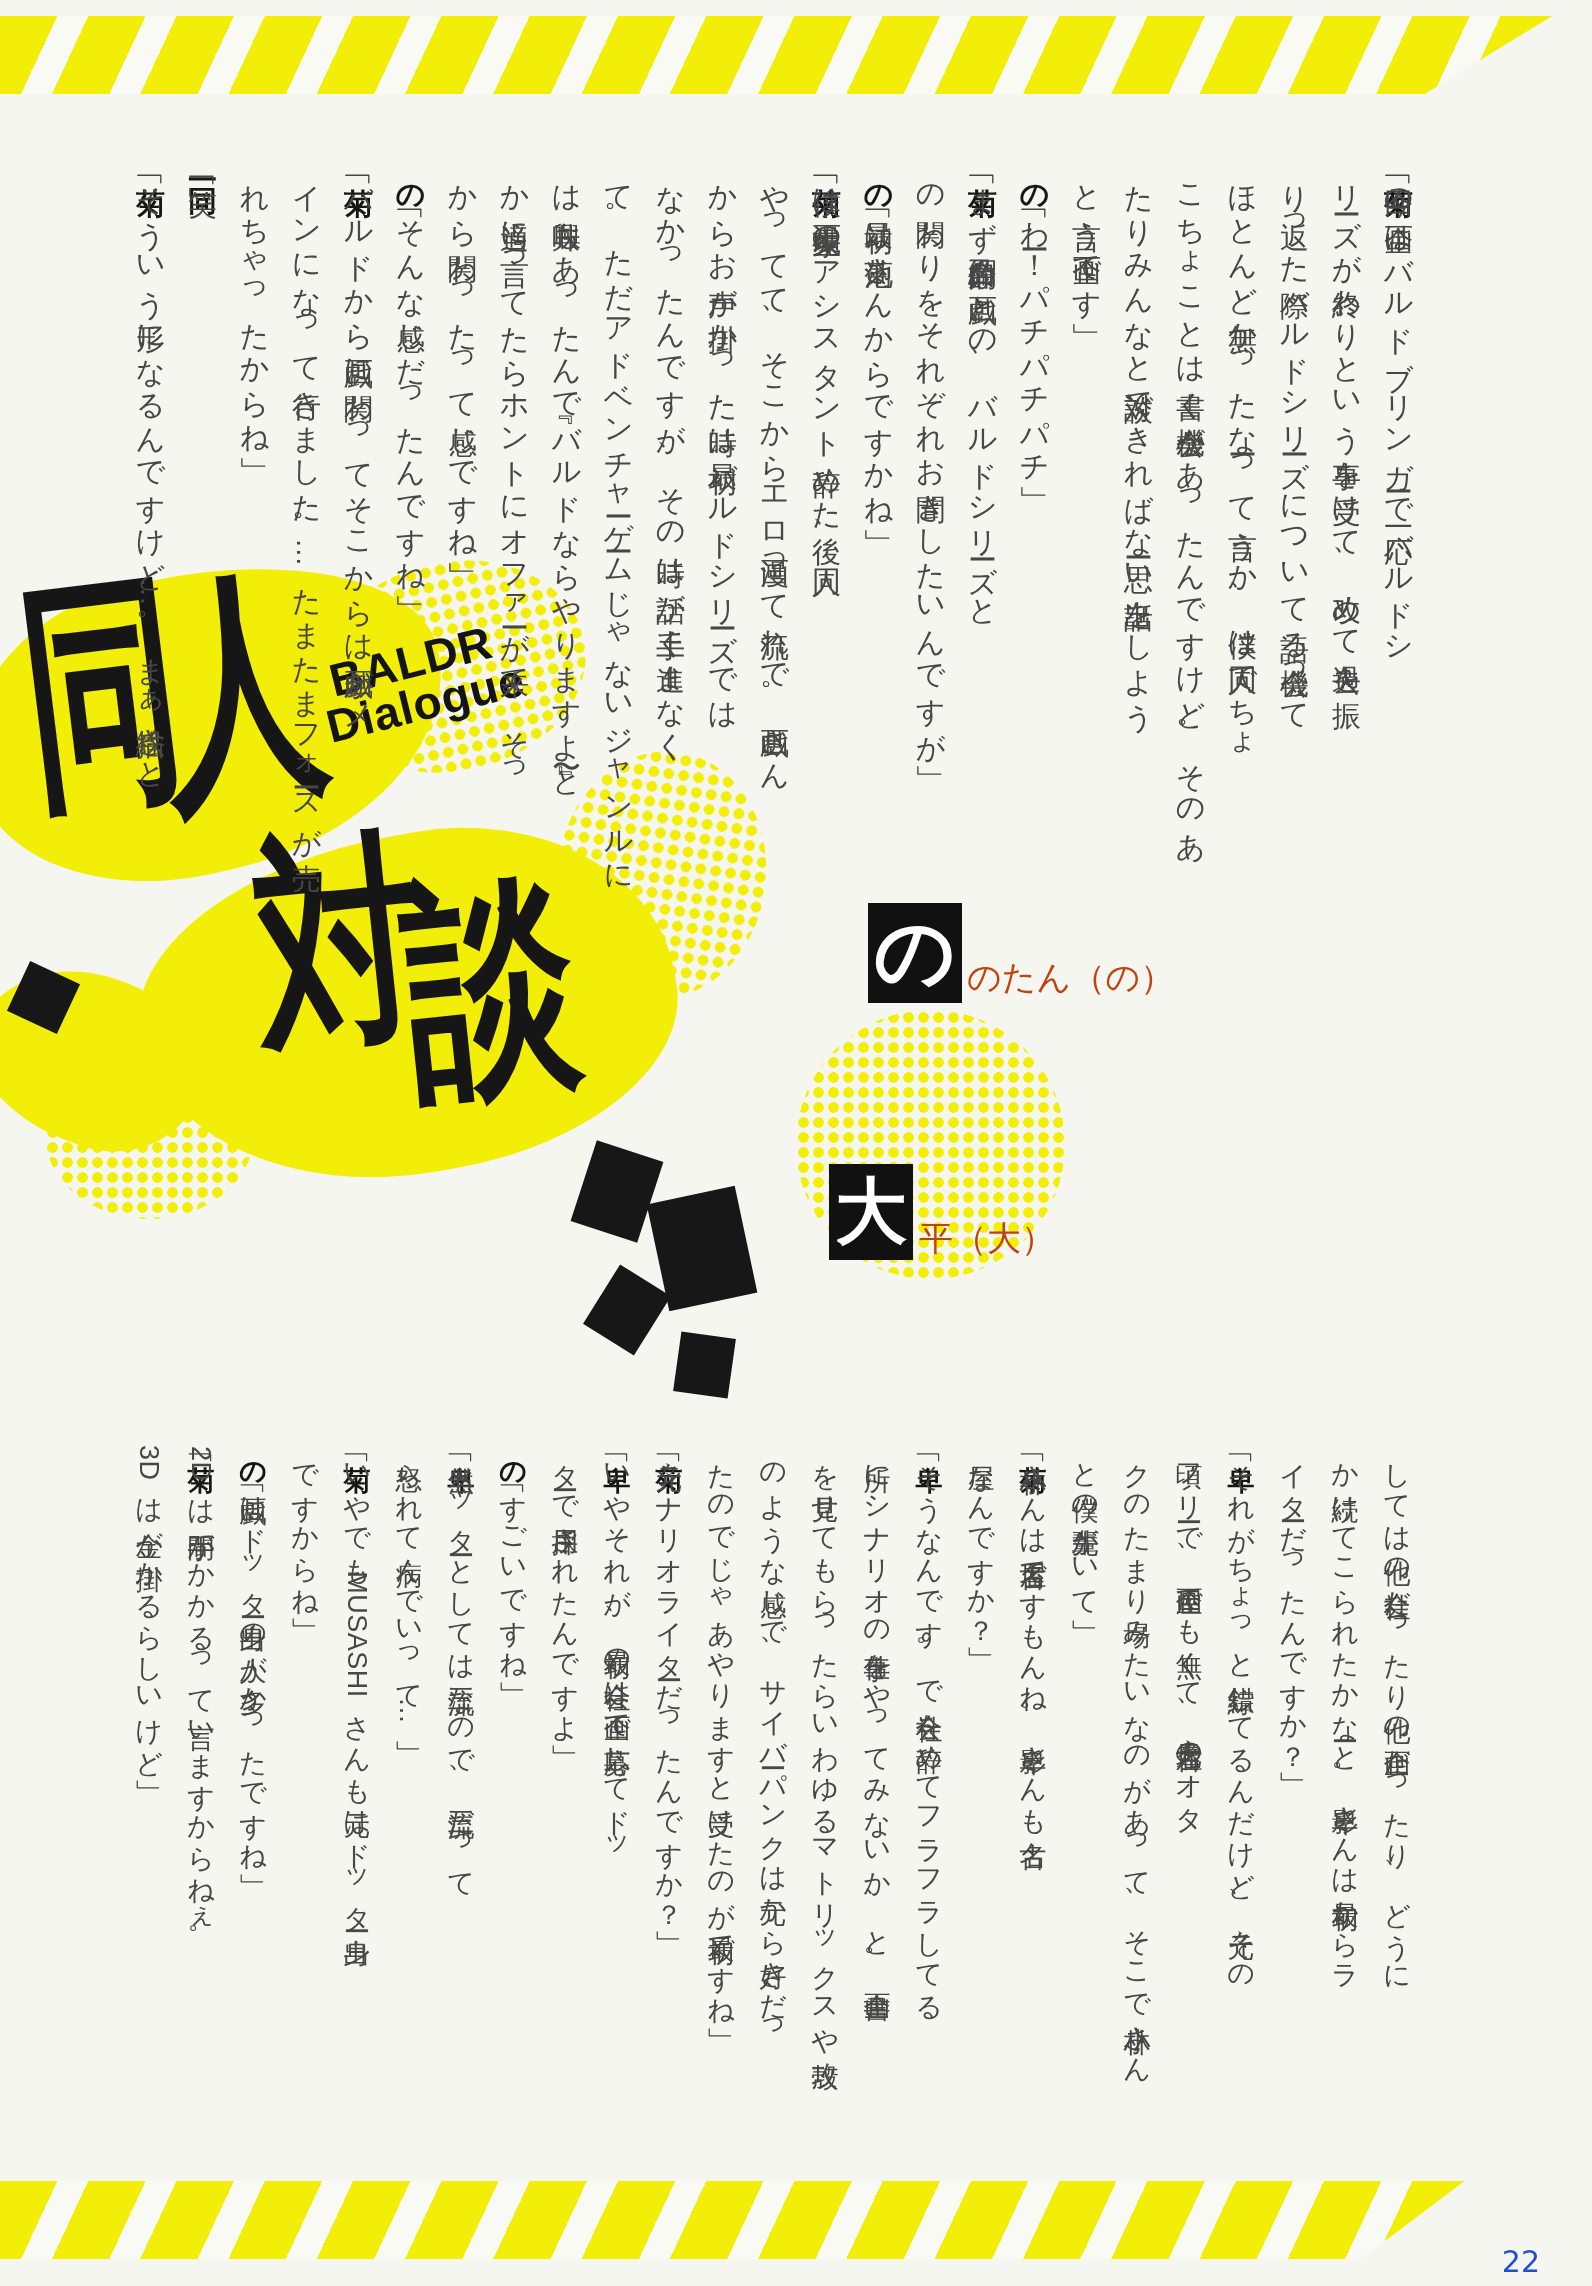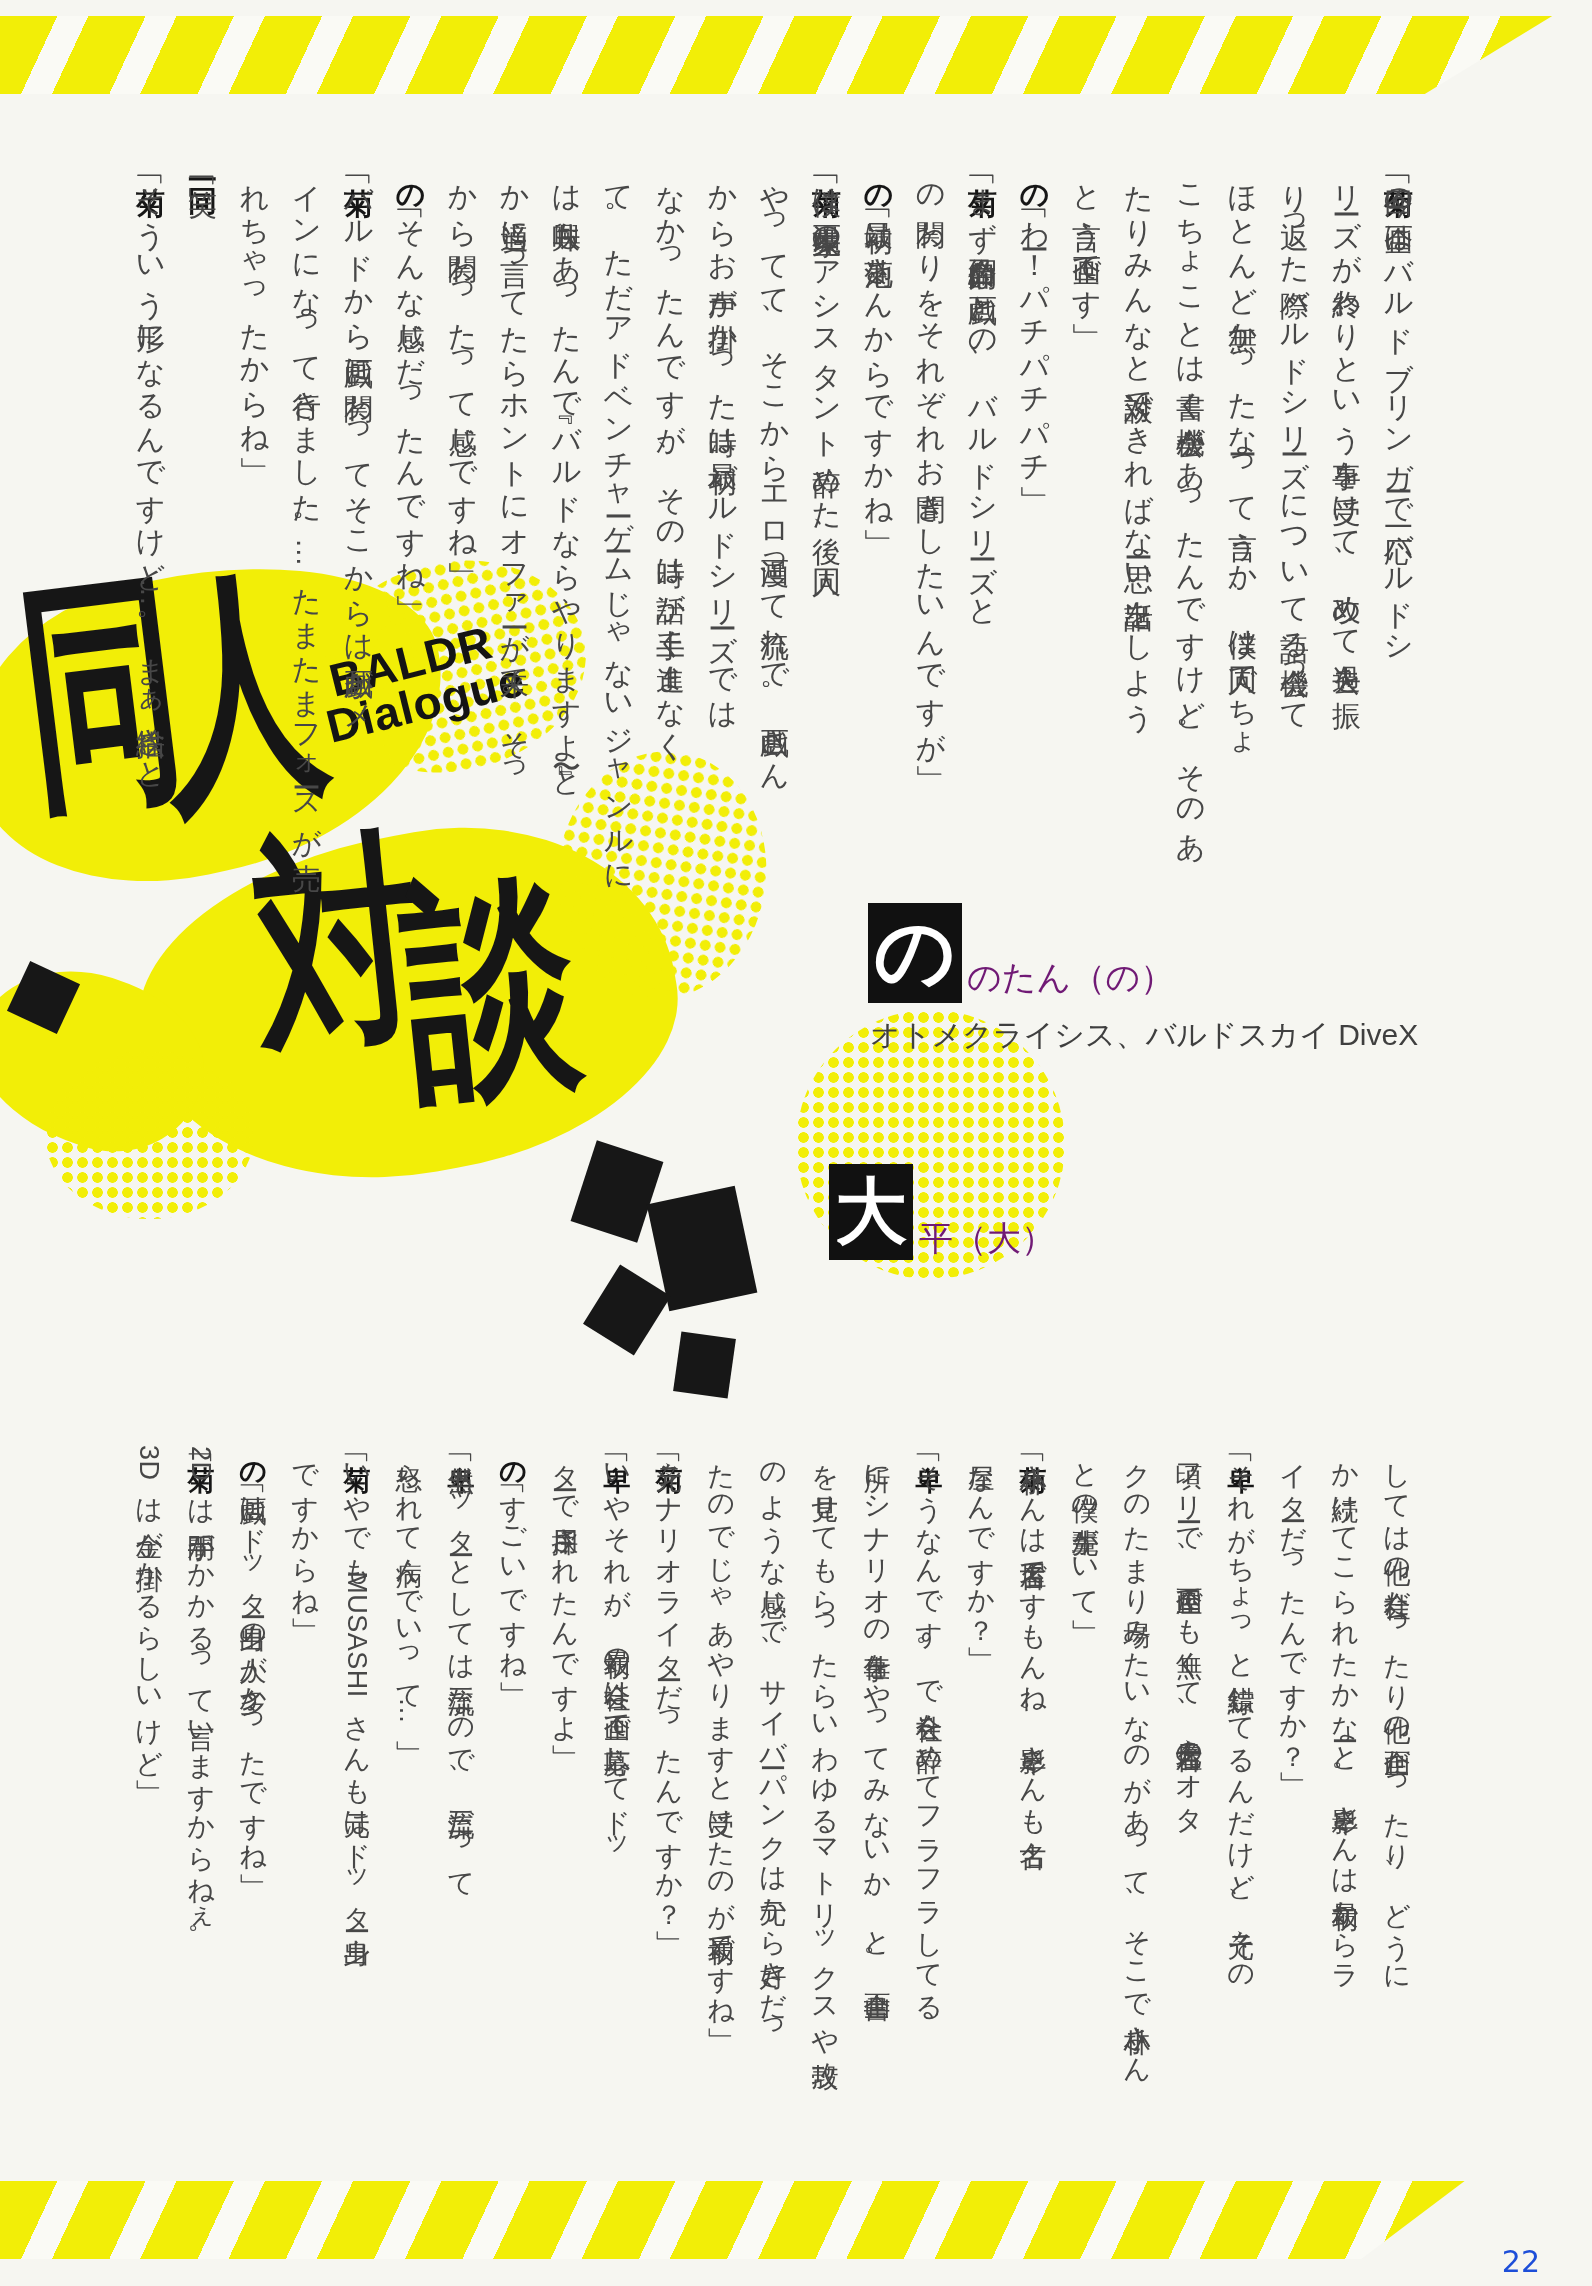--- a/index.html
+++ b/index.html
@@ -49,21 +49,21 @@
   #d2{left:657px;top:637px;width:90px;height:109px;transform:rotate(-12deg);}
   #d3{left:597px;top:718px;width:60px;height:70px;transform:rotate(32deg);}
   #d4{left:677px;top:778px;width:55px;height:60px;transform:rotate(8deg);}
   #d5{left:16px;top:413px;width:55px;height:55px;transform:rotate(25deg);}
 
   
   .pbox{position:absolute;background:#111;color:#fff;display:flex;align-items:center;
     justify-content:center;z-index:6;font-weight:bold;}
   #p1-box{left:868px;top:903px;width:94px;height:100px;font-size:80px;}
   #p2-box{left:829px;top:1164px;width:84px;height:96px;font-size:72px;}
-  .pname{position:absolute;color:#701a75;font-size:34px;z-index:6;}
+  .pname{position:absolute;color:#c2410c;font-size:34px;z-index:6;}
   #p1-name{left:967px;top:955px;}
   #p2-name{left:919px;top:1216px;text-align:right;}
   .pdesc{position:absolute;color:#3f3f3f;font-size:30px;line-height:1.18;z-index:6;}
   #p1-desc{left:870px;top:1017px;}
   #p2-desc{left:832px;top:1272px;}
 
   #page-num{position:absolute;right:52px;bottom:8px;font-size:30px;color:#1d4ed8;
     font-family:"DejaVu Sans","Liberation Sans",sans-serif;z-index:7;}
 </style>
 </head>
@@ -122,21 +122,20 @@
       <div class="l1">BALDR</div>
       <div class="l2">Dialogue</div>
     </div>
   </div>
 
   <div class="pbox" id="p1-box">
     <span>の</span>
   </div>
   <div class="pname" id="p1-name">のたん（の）</div>
   <div class="pdesc" id="p1-desc">
-    <div>オトメクライシス、バルドスカイ DiveX</div>
   </div>
 
   <div class="pbox" id="p2-box">
     <span>大</span>
   </div>
   <div class="pname" id="p2-name">平（大）</div>
   <div class="pdesc" id="p2-desc">
   </div>
 
   <div class="vblock" id="bottom-text">

